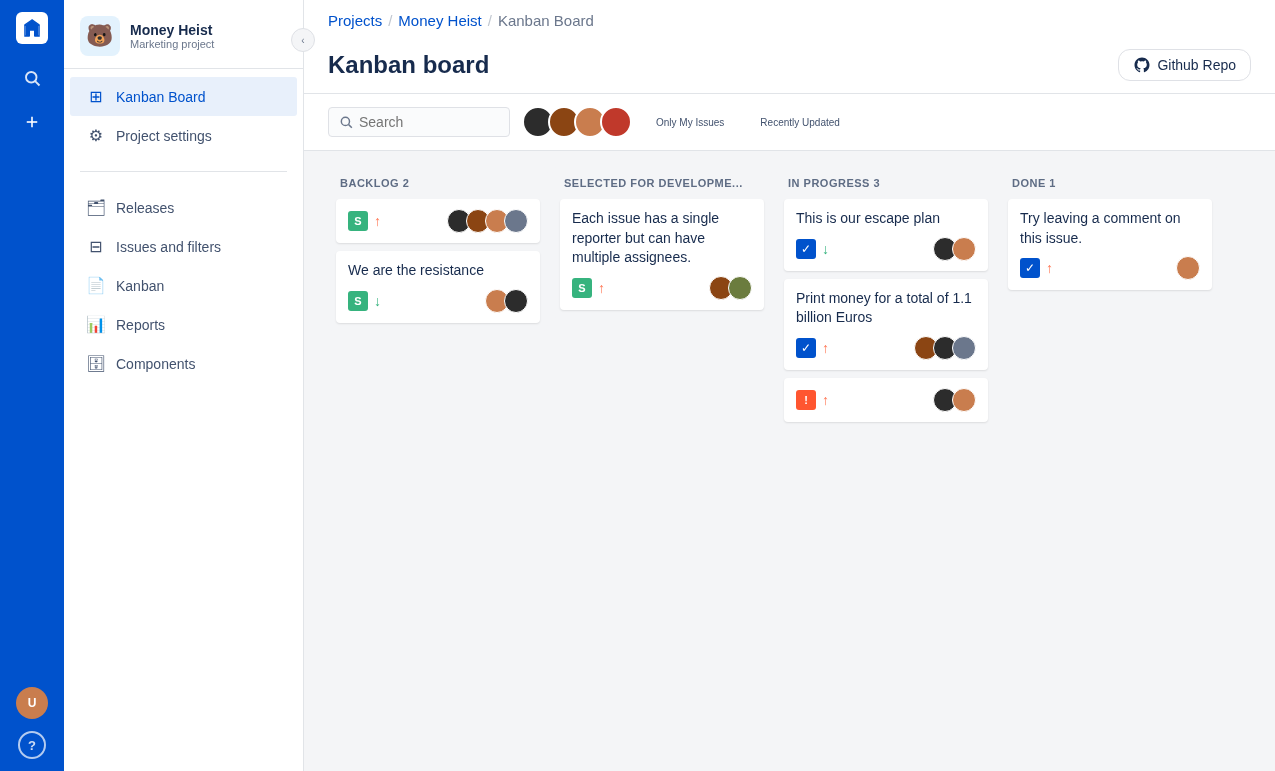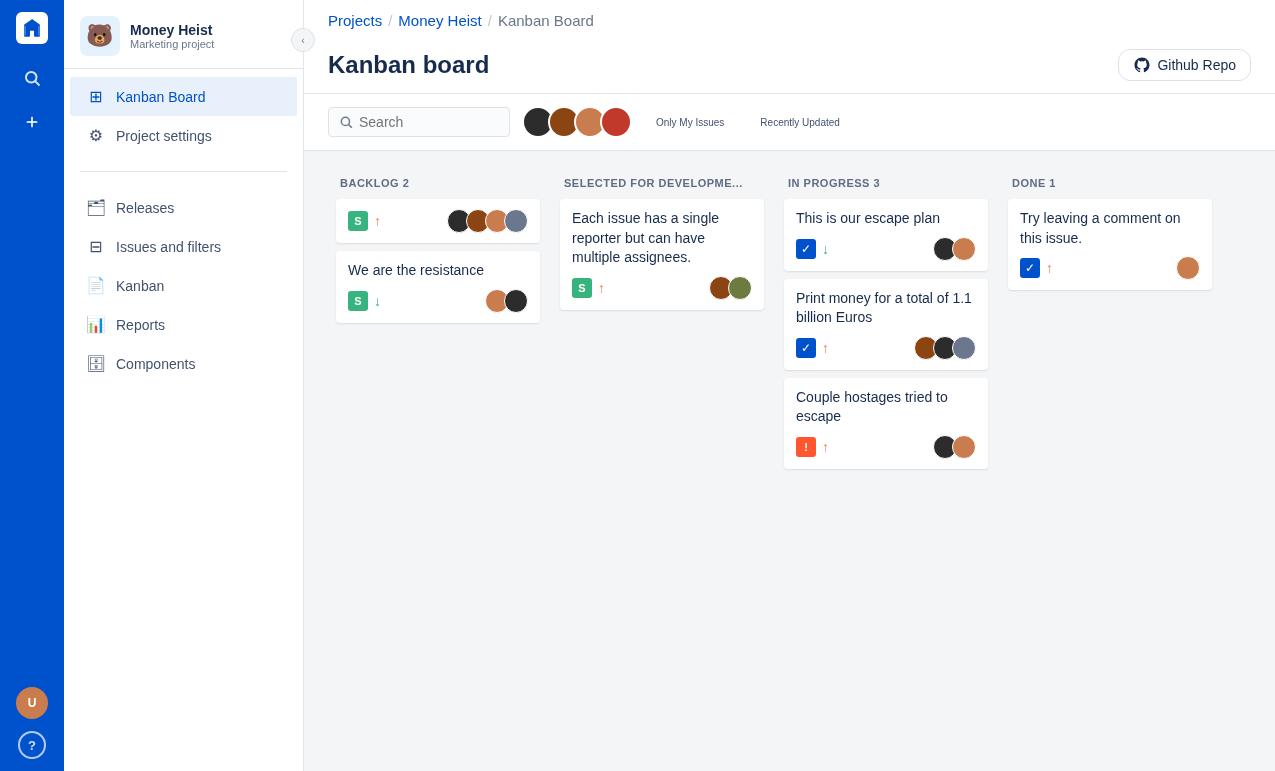--- a/index.html
+++ b/index.html
@@ -424,21 +424,20 @@
             <div class="checkmark">✓</div>
             <span class="up-arrow">↑</span>
             <div class="avatars">
               <div class="av av-brown"></div>
               <div class="av av-dark"></div>
               <div class="av av-gray"></div>
             </div>
           </div>
         </div>
         <div class="card">
-          <div class="card-title">Couple hostages tried to escape</div>
           <div class="card-footer">
             <div class="badge badge-red">!</div>
             <span class="up-arrow">↑</span>
             <div class="avatars">
               <div class="av av-dark"></div>
               <div class="av av-tan"></div>
             </div>
           </div>
         </div>
       </div>

